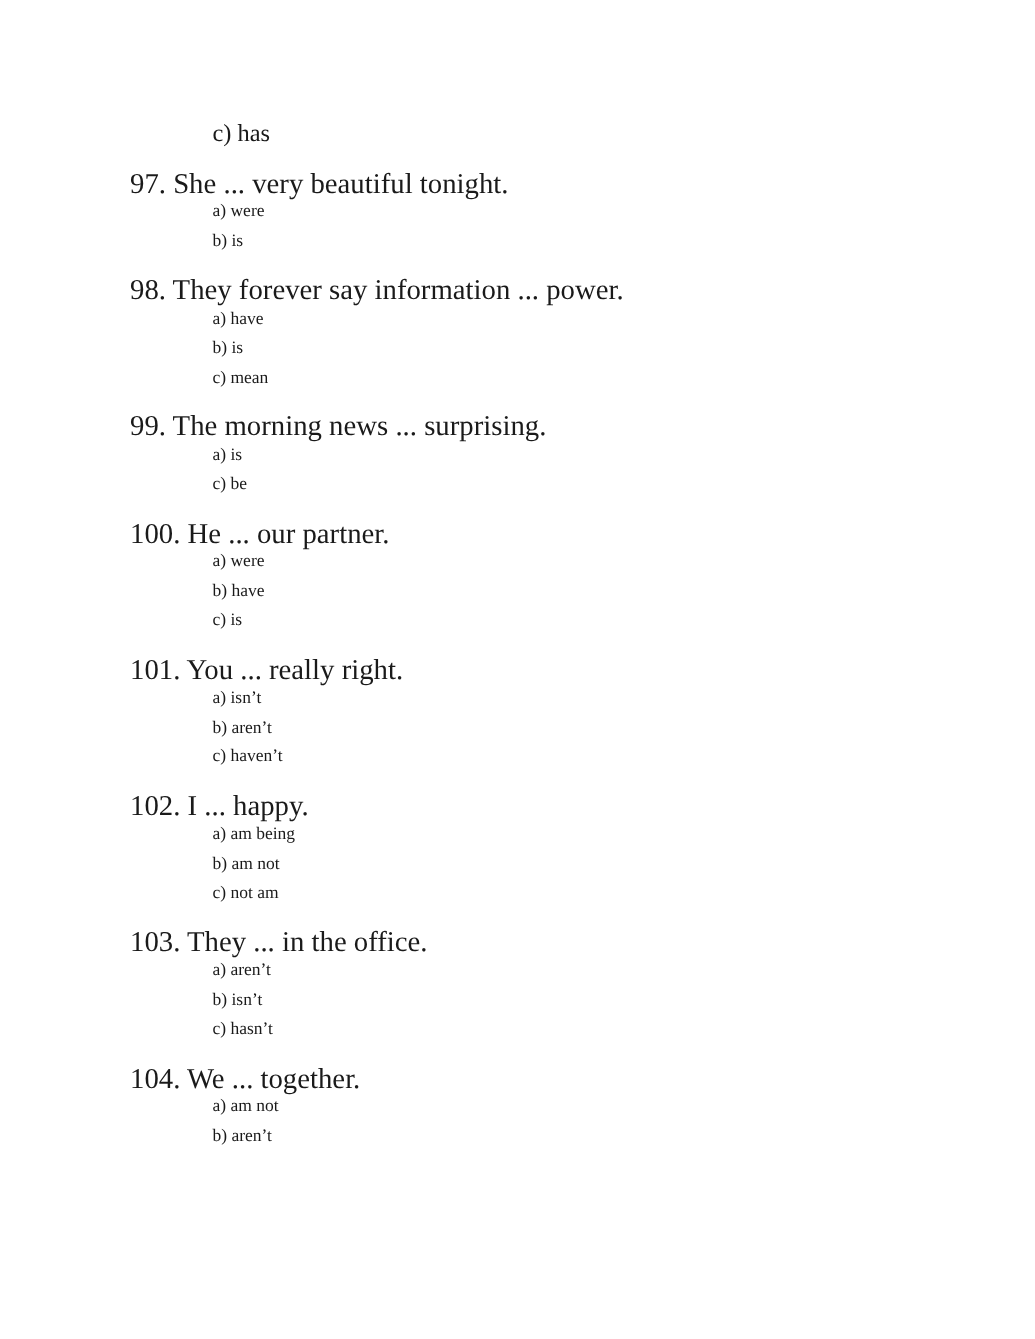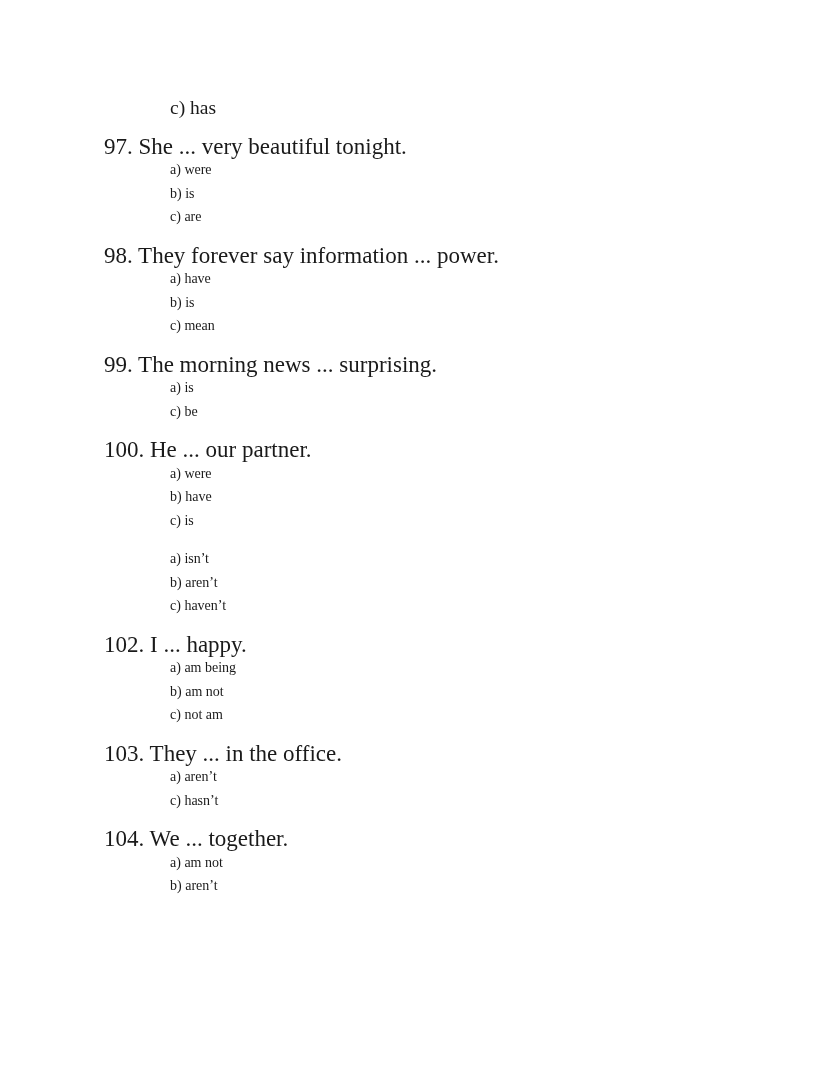--- a/index.html
+++ b/index.html
@@ -50,53 +50,54 @@
 <body>
 
 <div id="page">
   <div id="content">
     <div class="orphan-option">c) has</div>
     <div id="questions-container">
         <div class="question-block">
           <div class="question-line">97. She ... very beautiful tonight.</div>
           <div class="option-line">a) were</div>
           <div class="option-line">b) is</div>
-          <div class="option-line">c) are</div>
         </div>
         <div class="question-block">
           <div class="question-line">98. They forever say information ... power.</div>
           <div class="option-line">a) have</div>
           <div class="option-line">b) is</div>
           <div class="option-line">c) mean</div>
         </div>
         <div class="question-block">
           <div class="question-line">99. The morning news ... surprising.</div>
           <div class="option-line">a) is</div>
           <div class="option-line">c) be</div>
         </div>
         <div class="question-block">
           <div class="question-line">100. He ... our partner.</div>
           <div class="option-line">a) were</div>
           <div class="option-line">b) have</div>
           <div class="option-line">c) is</div>
         </div>
         <div class="question-block">
+          <div class="question-line">101. You ... really right.</div>
           <div class="option-line">a) isn’t</div>
           <div class="option-line">b) aren’t</div>
           <div class="option-line">c) haven’t</div>
         </div>
         <div class="question-block">
           <div class="question-line">102. I ... happy.</div>
           <div class="option-line">a) am being</div>
           <div class="option-line">b) am not</div>
           <div class="option-line">c) not am</div>
         </div>
         <div class="question-block">
           <div class="question-line">103. They ... in the office.</div>
           <div class="option-line">a) aren’t</div>
+          <div class="option-line">b) isn’t</div>
           <div class="option-line">c) hasn’t</div>
         </div>
         <div class="question-block">
           <div class="question-line">104. We ... together.</div>
           <div class="option-line">a) am not</div>
           <div class="option-line">b) aren’t</div>
         </div>
       </div>
   </div>
 </div>

